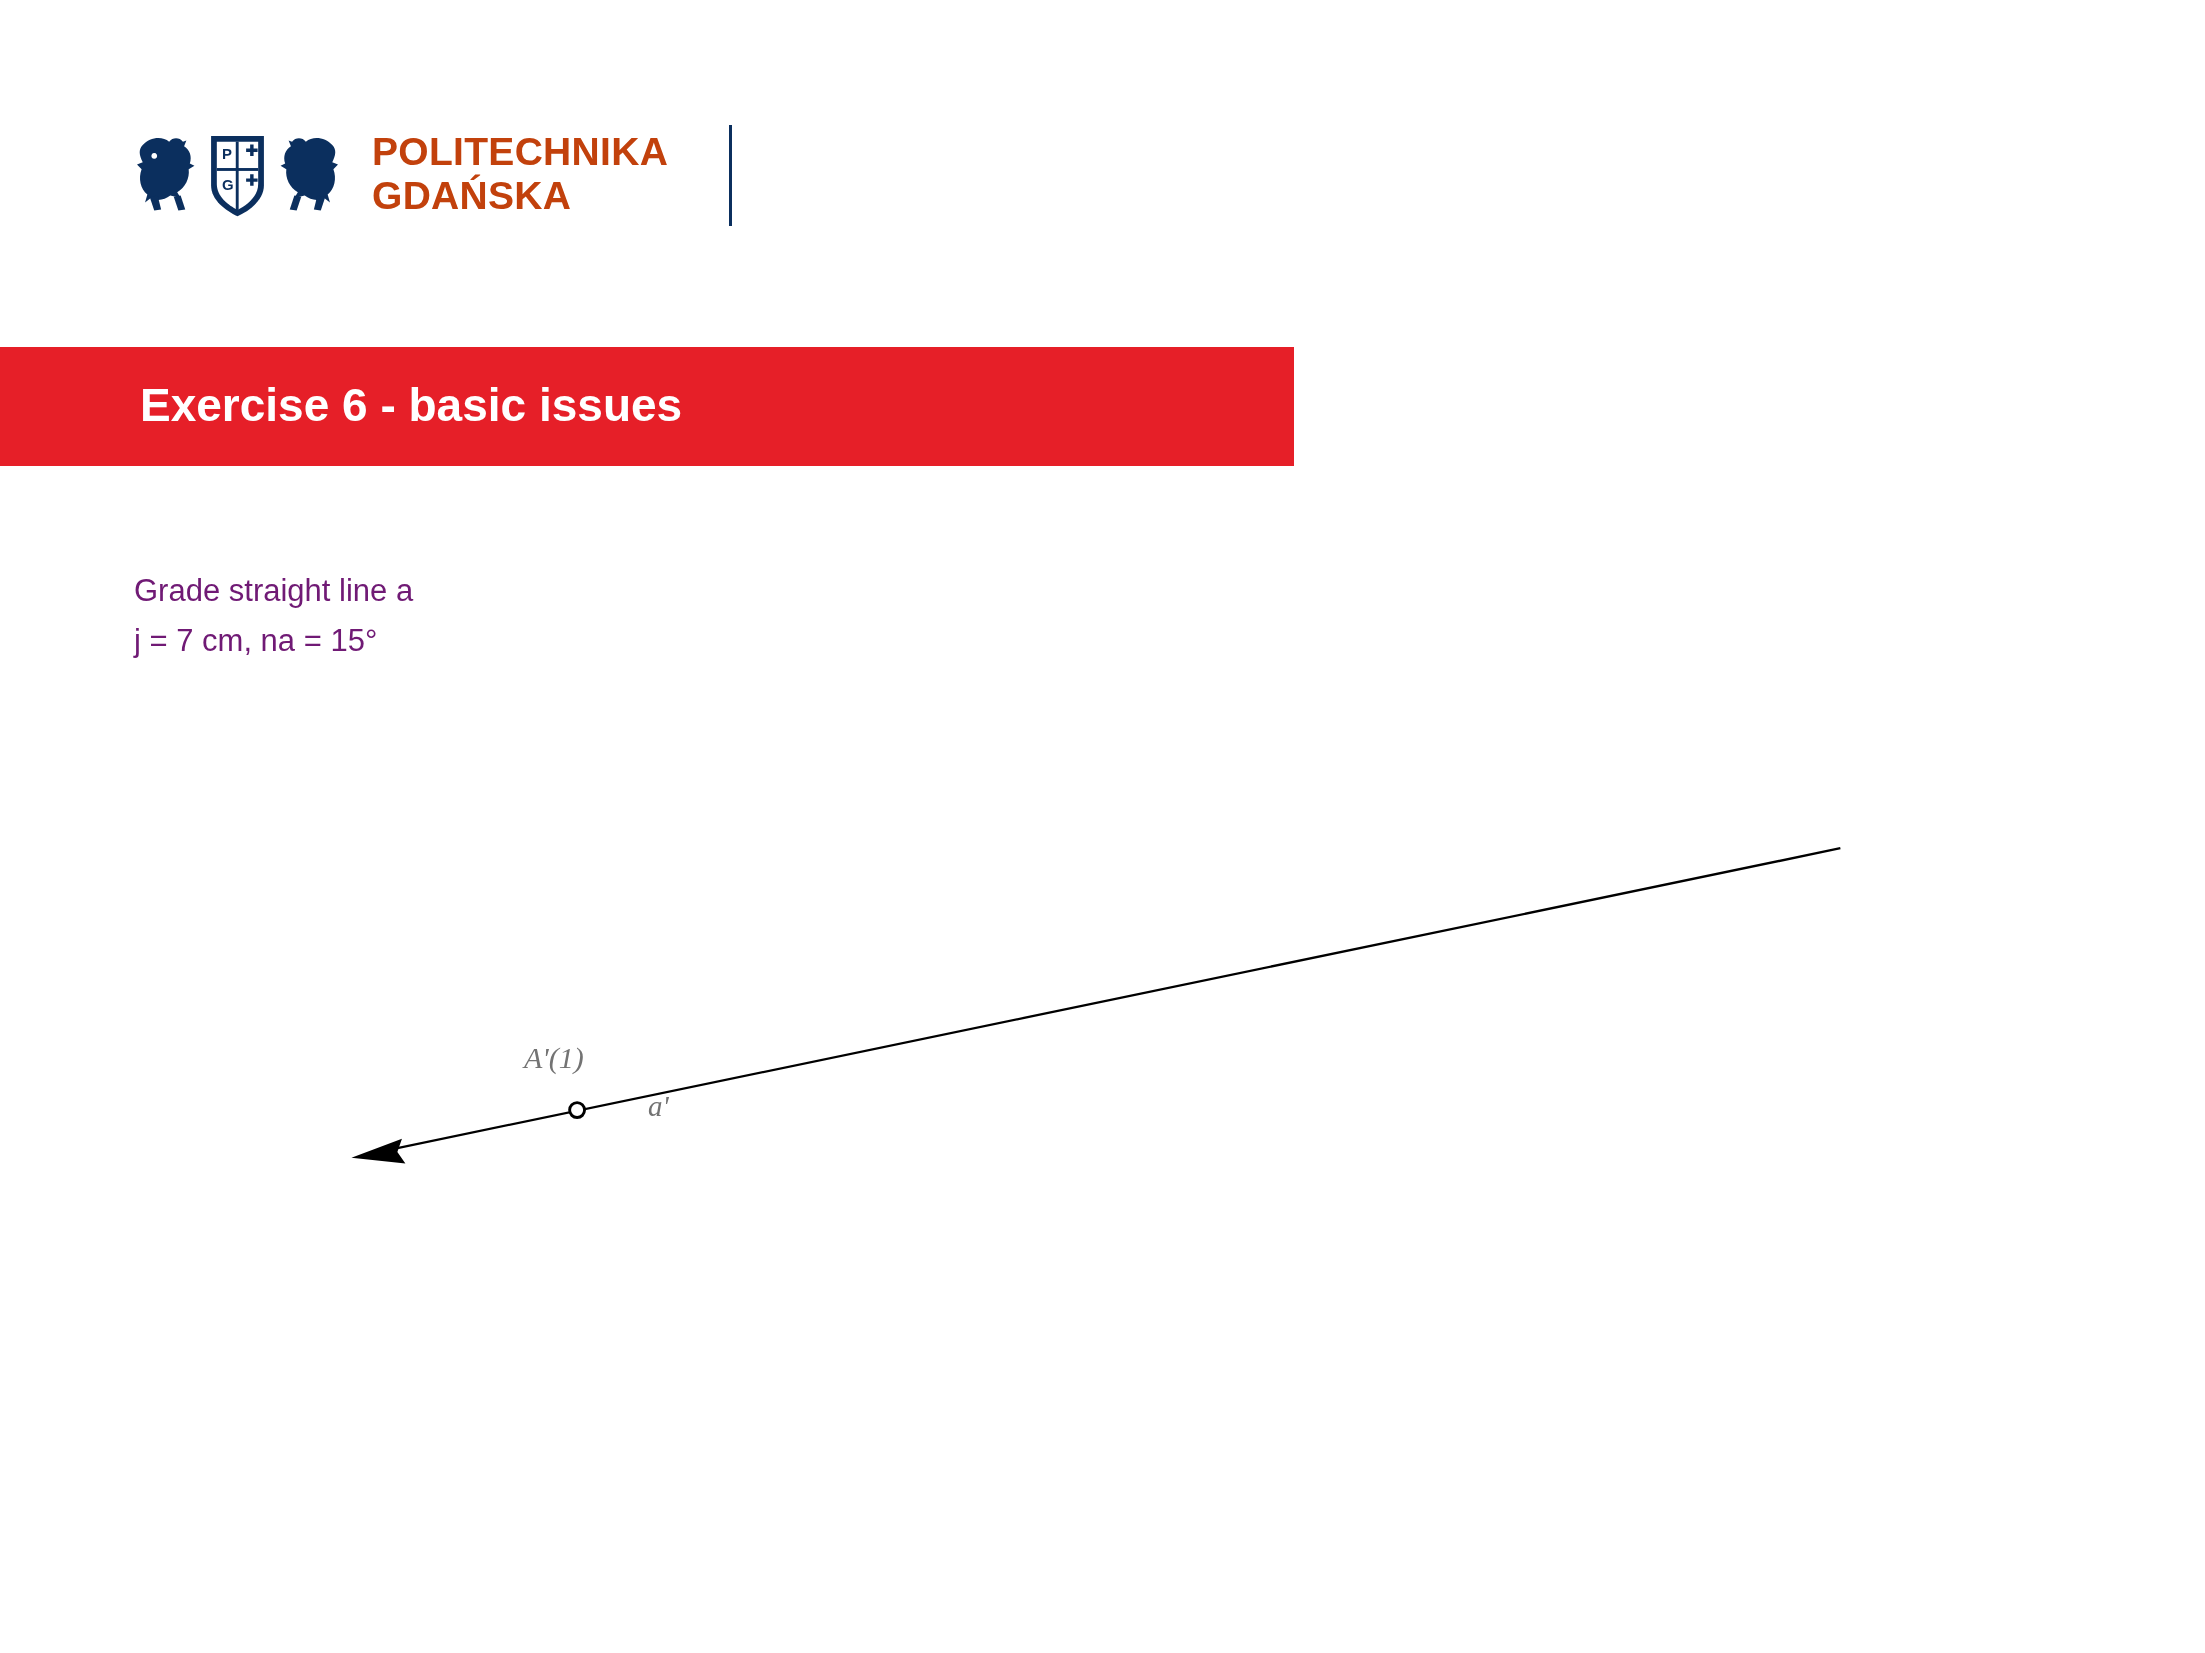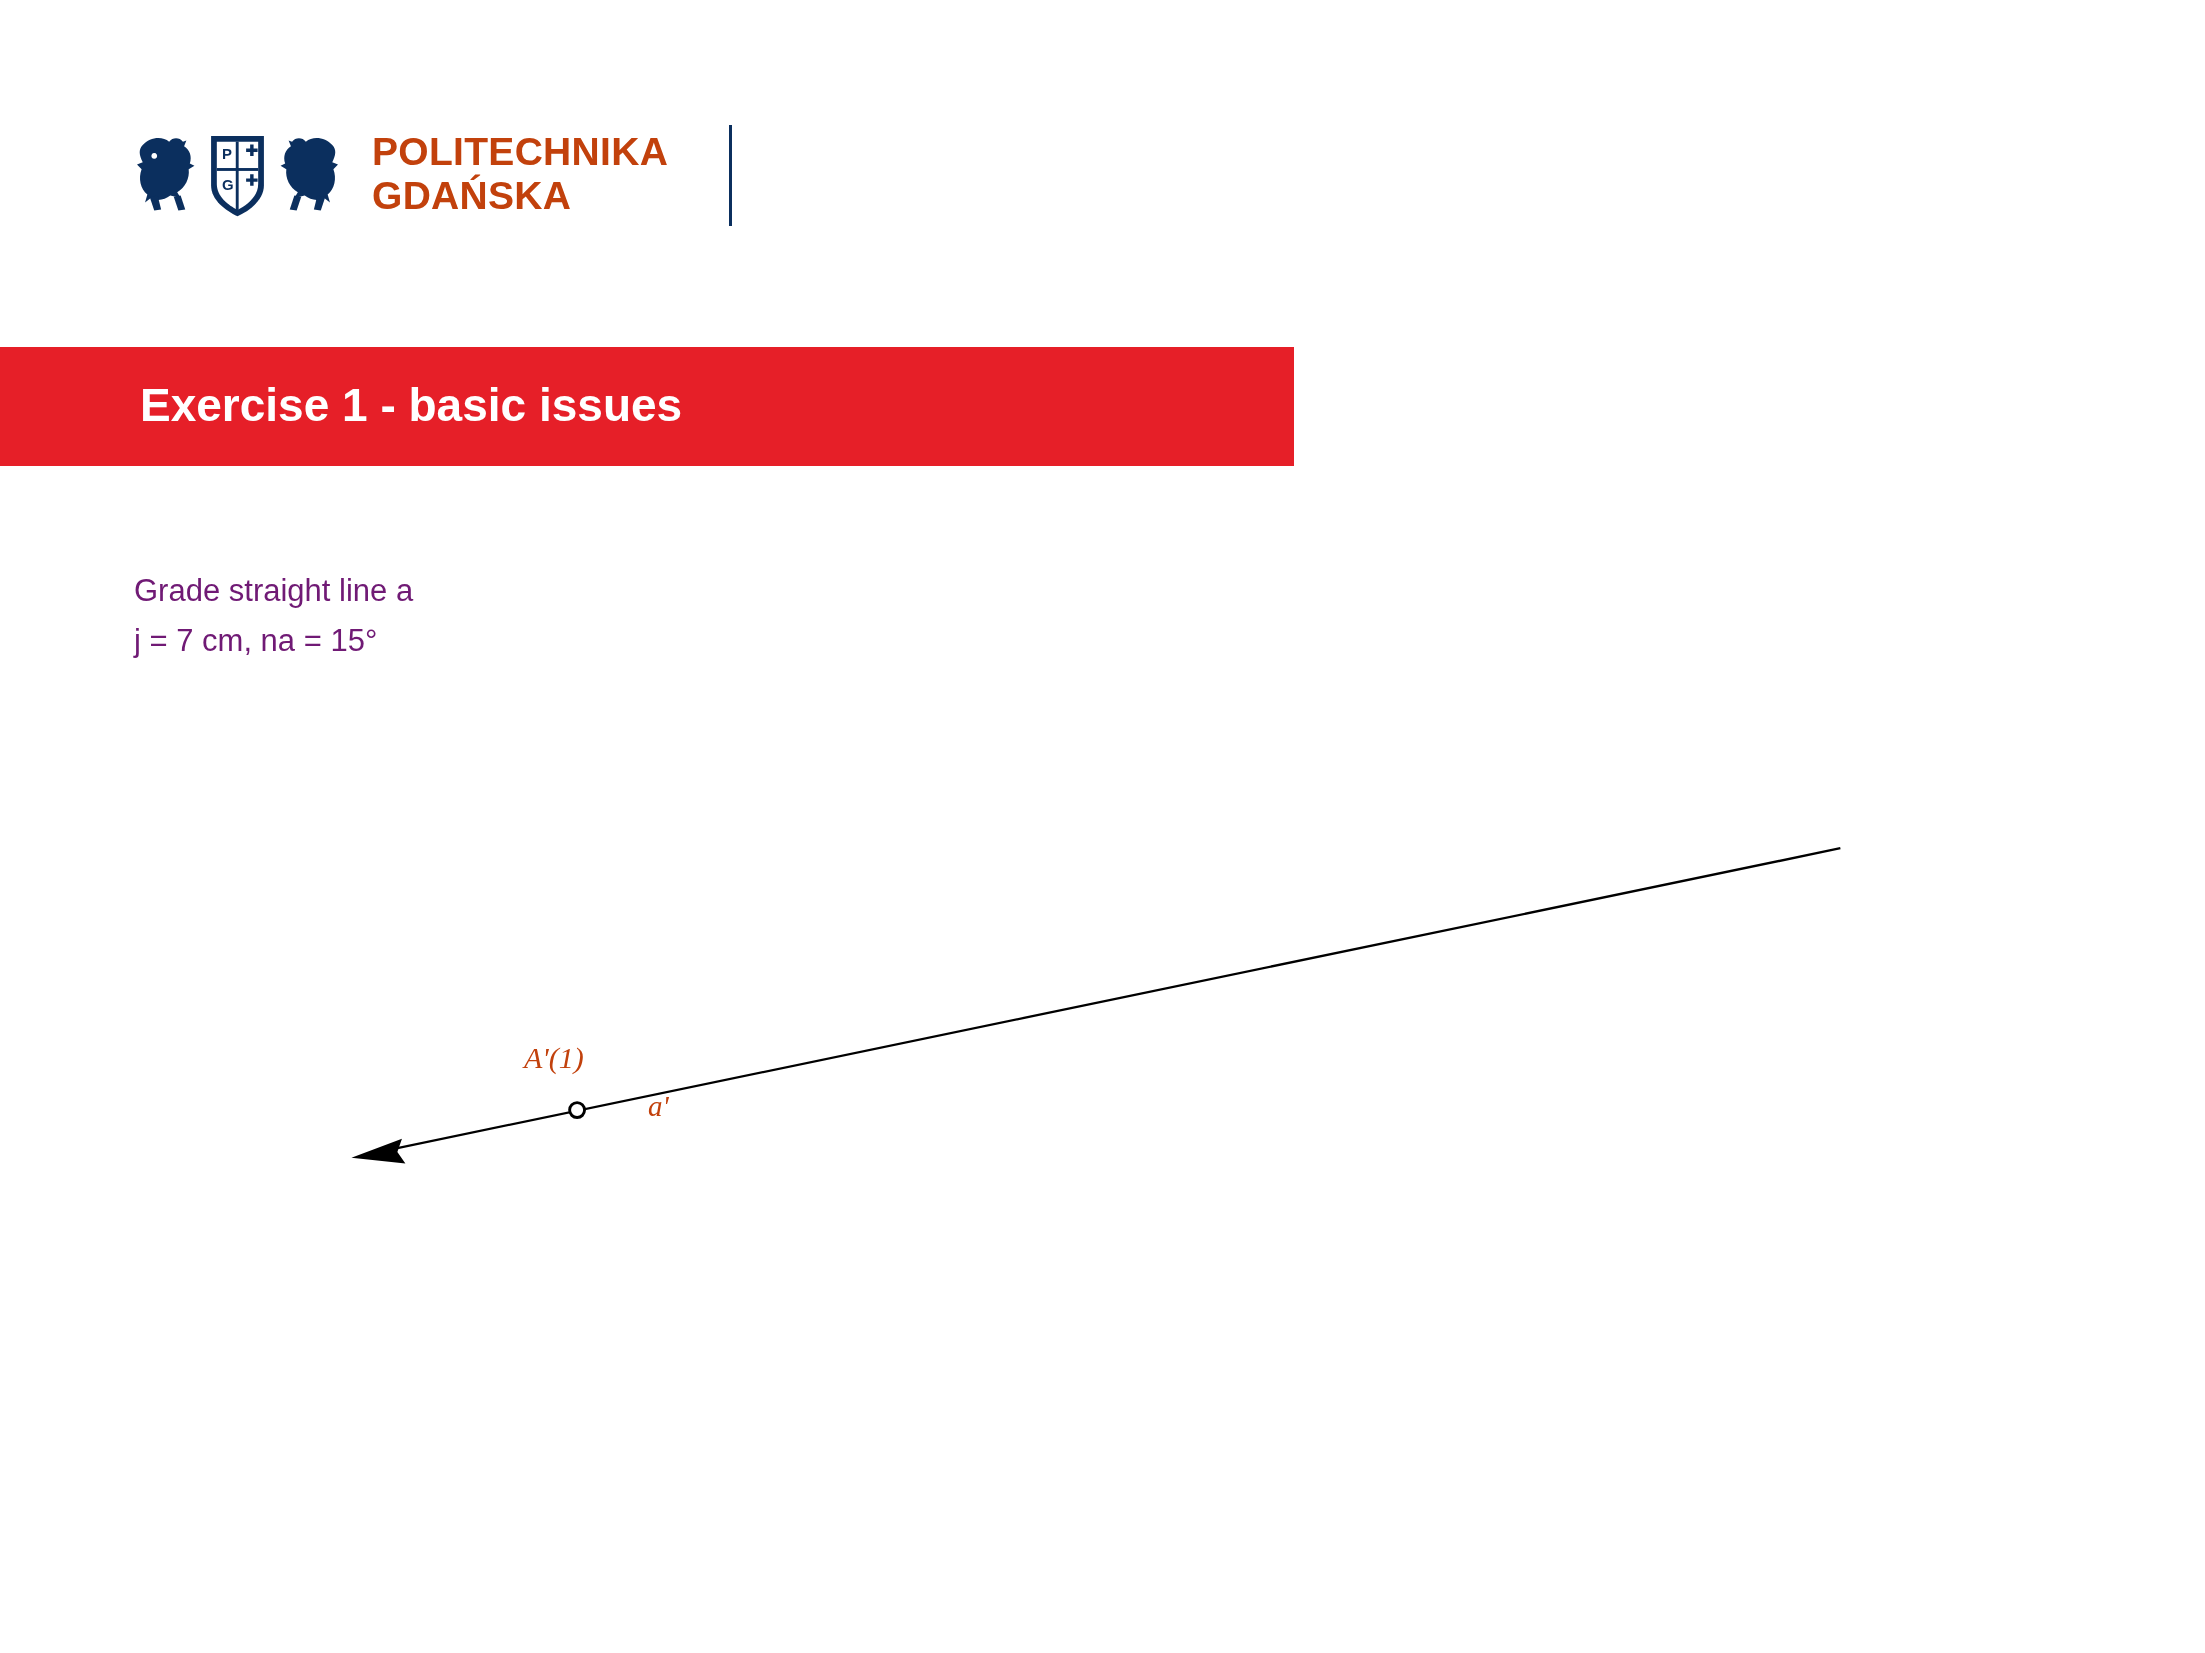--- a/index.html
+++ b/index.html
@@ -98,21 +98,21 @@
   #drawing {
     position: absolute;
     left: 0;
     top: 0;
     width: 2205px;
     height: 1654px;
     pointer-events: none;
   }
   .draw-label {
     position: absolute;
-    color: #c2410c;
+    color: #737373;
     font-family: "Liberation Serif", serif;
     font-style: italic;
     white-space: nowrap;
   }
   #label-a-point {
     left: 524px;
     top: 1041px;
     font-size: 30px;
   }
   #label-line-a {
@@ -167,21 +167,21 @@
 
     <div id="university-name">POLITECHNIKA
 GDAŃSKA</div>
   </div>
 
   <div id="header-divider"></div>
 
 </div>
 
 <div id="title-bar">
-  <div id="title-text">Exercise 1 - basic issues</div>
+  <div id="title-text">Exercise 6 - basic issues</div>
 </div>
 
 <div id="body-text">
   <div>Grade straight line a</div>
   <div>j = 7 cm, na = 15°</div>
 </div>
 
 <div id="drawing">
   <svg width="2205" height="1654" viewBox="0 0 3840 2880" xmlns="http://www.w3.org/2000/svg">
 

